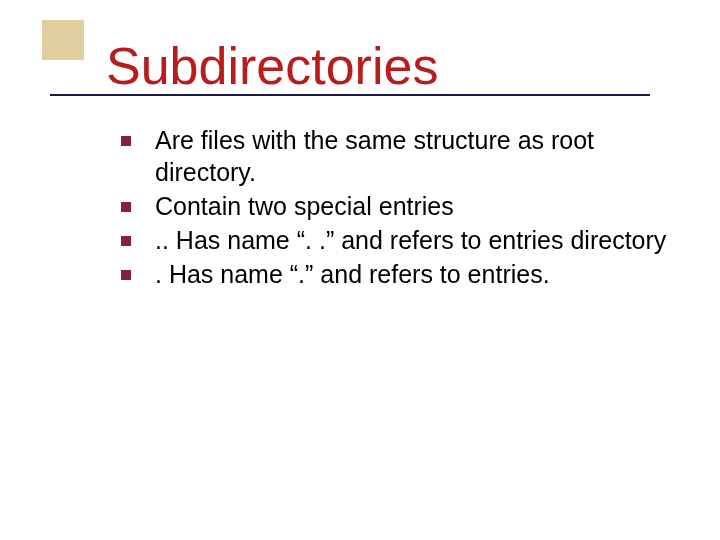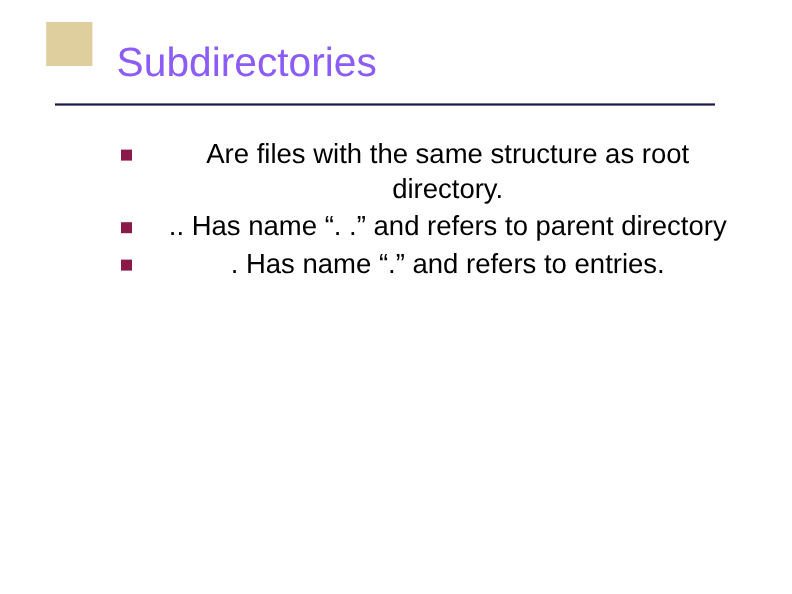--- a/index.html
+++ b/index.html
@@ -22,38 +22,37 @@
     top: 20px;
     left: 42px;
     width: 42px;
     height: 40px;
     background: #e0cf9e;
   }
   .title {
     position: absolute;
     top: 36px;
     left: 106px;
-    font-size: 37px;
-    color: #8b5cf6;
+    font-size: 52px;
+    color: #b91c1c;
     font-family: Verdana, Geneva, sans-serif;
   }
   .divider {
     position: absolute;
     top: 94px;
     left: 50px;
     width: 600px;
     height: 2px;
     background: #1a1a4a;
   }
   .body {
     position: absolute;
     top: 124px;
-    left: 110px;
+    left: 121px;
     width: 560px;
-    text-align: center;
   }
   .item {
     display: flex;
     align-items: flex-start;
     margin-bottom: 2px;
   }
   .bullet {
     flex: 0 0 auto;
     width: 10px;
     height: 10px;
@@ -77,20 +76,24 @@
   <div class="title">Subdirectories</div>
   <div class="divider"></div>
 
   <div class="body">
     <div class="item">
       <div class="bullet"></div>
       <div class="text">Are files with the same structure as root directory.</div>
     </div>
     <div class="item">
       <div class="bullet"></div>
-      <div class="text">..   Has name “. .” and refers to parent directory</div>
+      <div class="text">Contain two special entries</div>
+    </div>
+    <div class="item">
+      <div class="bullet"></div>
+      <div class="text">..   Has name “. .” and refers to entries directory</div>
     </div>
     <div class="item">
       <div class="bullet"></div>
       <div class="text">.    Has name “.” and refers to entries.</div>
     </div>
   </div>
 </div>
 
 </body></html>

